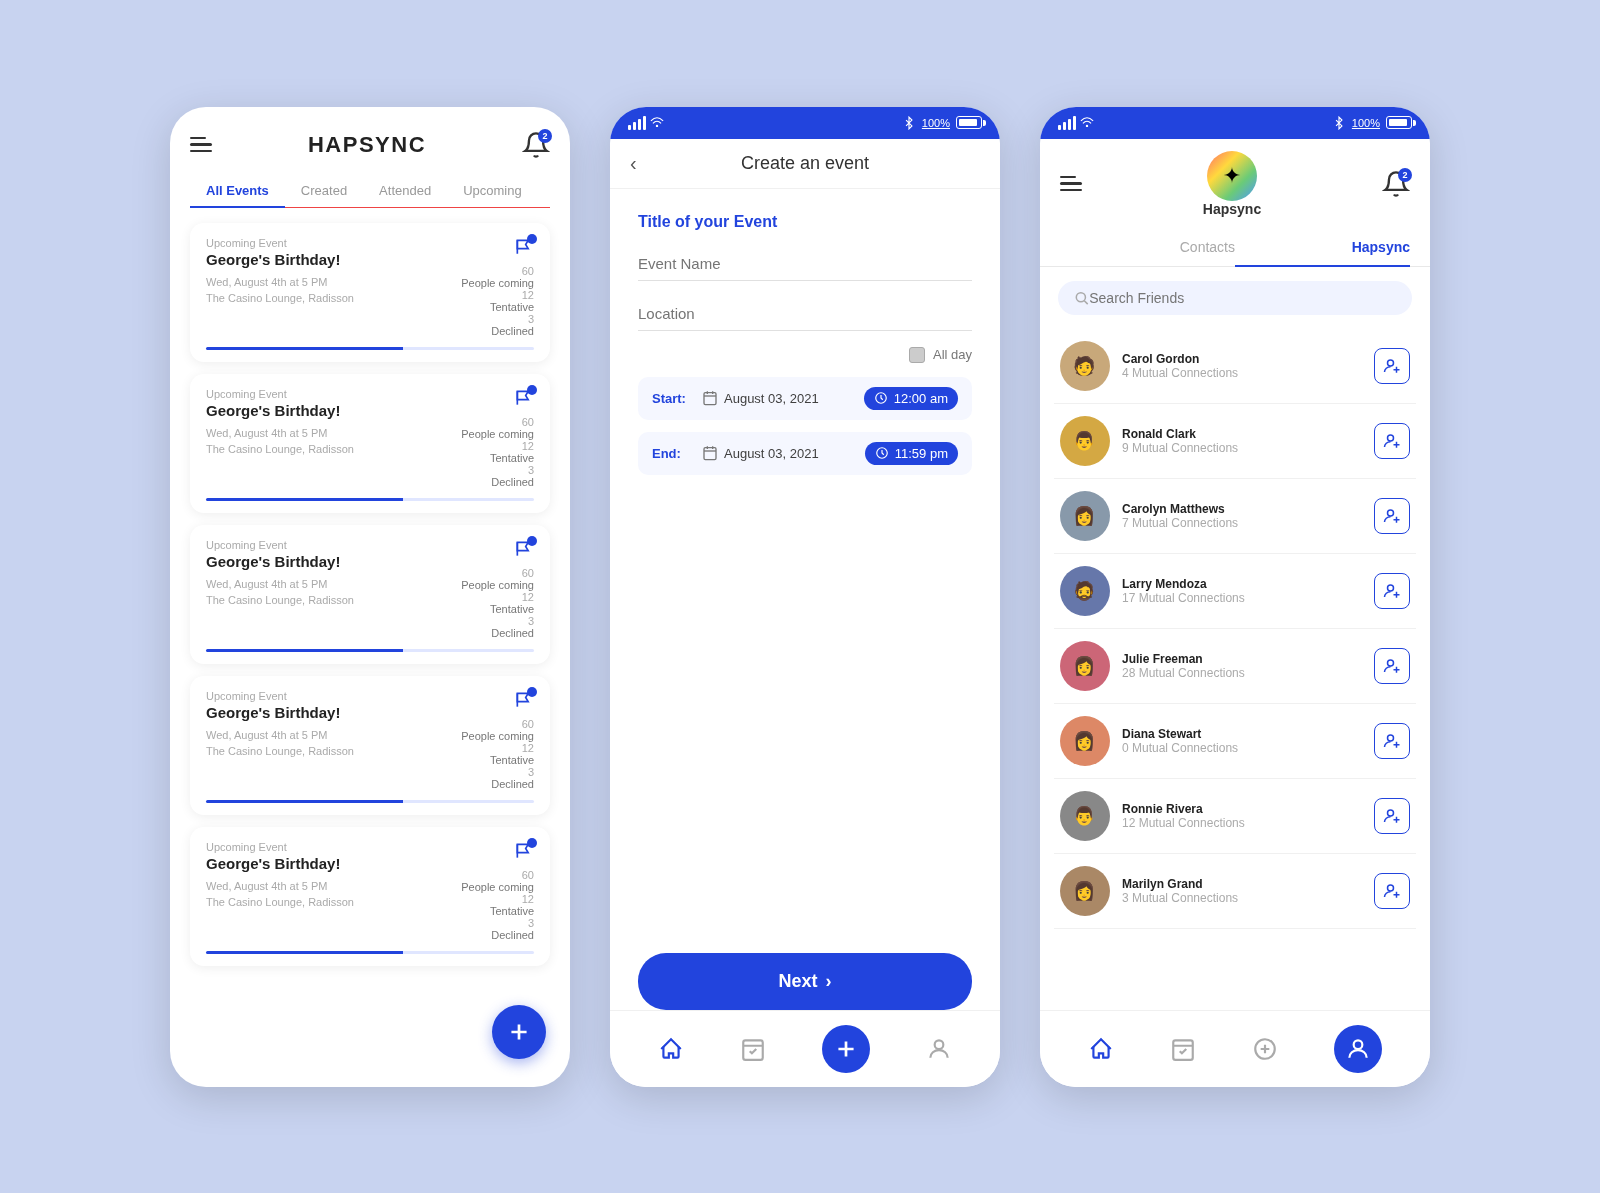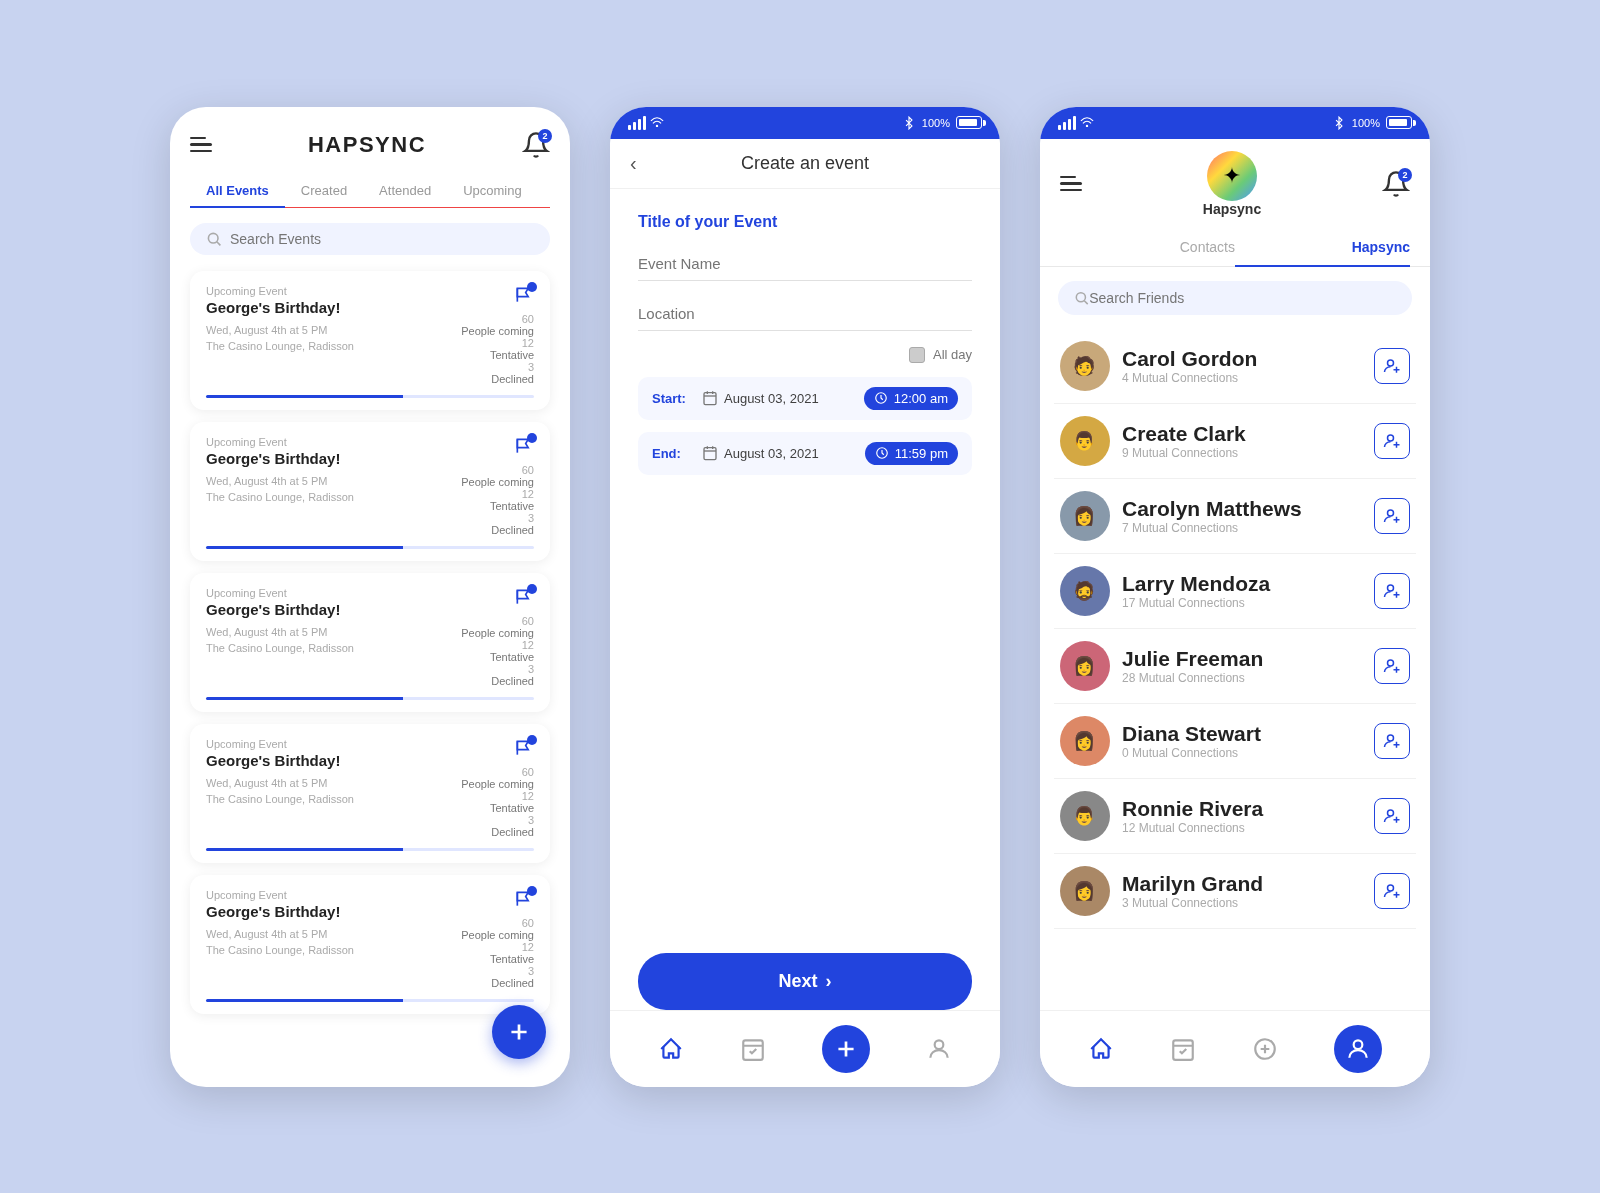--- a/index.html
+++ b/index.html
@@ -188,21 +188,21 @@
       background: #2244dd;
       display: flex;
       align-items: center;
       justify-content: space-between;
       padding: 8px 18px;
       height: 32px;
     }
     .status-left { display: flex; gap: 4px; align-items: center; }
     .status-signal { display: flex; gap: 2px; align-items: flex-end; }
     .status-signal span { background: #fff; width: 3px; border-radius: 1px; display: block; }
-    .status-right { display: flex; gap: 6px; align-items: center; color: #fff; font-size: 11px; }
+    .status-right { display: flex; gap: 6px; align-items: center; color: #fff; font-size: 11px; text-decoration: underline; }
     .battery-icon { width: 26px; height: 13px; border: 1.5px solid #fff; border-radius: 3px; position: relative; display: inline-flex; align-items: center; padding: 2px; }
     .battery-icon::after { content: ''; width: 3px; height: 6px; background: #fff; position: absolute; right: -5px; border-radius: 0 2px 2px 0; top: 50%; transform: translateY(-50%); }
     .battery-fill { background: #fff; height: 100%; border-radius: 1px; width: 90%; }
 
     .p2-topbar {
       display: flex;
       align-items: center;
       justify-content: center;
       padding: 14px 20px;
       position: relative;
@@ -441,21 +441,21 @@
     .contact-avatar {
       width: 50px; height: 50px;
       border-radius: 50%;
       flex-shrink: 0;
       overflow: hidden;
       background: #ddd;
       display: flex; align-items: center; justify-content: center;
       font-size: 18px;
     }
     .contact-info { flex: 1; }
-    .contact-name { font-size: 21px; font-weight: 600; color: #222; }
+    .contact-name { font-size: 12px; font-weight: 600; color: #222; }
     .contact-mutual { font-size: 12px; color: #aaa; }
     .add-btn {
       width: 36px; height: 36px;
       border: 1.5px solid #2244dd;
       border-radius: 8px;
       display: flex; align-items: center; justify-content: center;
       cursor: pointer;
       flex-shrink: 0;
     }
     .add-btn svg { width: 18px; height: 18px; }
@@ -504,27 +504,20 @@
       </div>
     </div>
 
     <div class="tabs-row">
       <div class="tab-item active">All Events</div>
       <div class="tab-item">Created</div>
       <div class="tab-item">Attended</div>
       <div class="tab-item">Upcoming</div>
     </div>
 
-    <div class="search-bar">
-      <svg class="search-icon-svg" viewBox="0 0 20 20" fill="none" stroke="#aaa" stroke-width="2">
-        <circle cx="9" cy="9" r="6"></circle>
-          <line x1="13.5" y1="13.5" x2="18" y2="18"></line>
-      </svg>
-      <input type="text" placeholder="Search Events" style="">
-    </div>
 
     <div id="events-list">
     <div class="event-card">
     <div class="event-card-header">
       <div>
         <div class="event-type">Upcoming Event</div>
         <div class="event-name">George's Birthday!</div>
         <div class="event-meta">Wed, August 4th at 5 PM<br>The Casino Lounge, Radisson</div>
       </div>
       <div style="display:flex;flex-direction:column;align-items:flex-end;gap:4px;">
@@ -844,21 +837,21 @@
         <circle cx="10" cy="8" r="4"></circle>
         <path d="M2 20c0-4 3.6-7 8-7"></path>
         <line x1="18" y1="13" x2="18" y2="21"></line>
             <line x1="14" y1="17" x2="22" y2="17"></line>
       </svg>
     </div>
   </div>
       <div class="contact-item">
     <div class="contact-avatar av-ronald">👨</div>
     <div class="contact-info">
-      <div class="contact-name">Create Clark</div>
+      <div class="contact-name">Ronald Clark</div>
       <div class="contact-mutual">9 Mutual Connections</div>
     </div>
     <div class="add-btn">
       <svg viewBox="0 0 24 24" fill="none" stroke="#2244dd" stroke-width="2">
         <circle cx="10" cy="8" r="4"></circle>
         <path d="M2 20c0-4 3.6-7 8-7"></path>
         <line x1="18" y1="13" x2="18" y2="21"></line>
             <line x1="14" y1="17" x2="22" y2="17"></line>
       </svg>
     </div>

